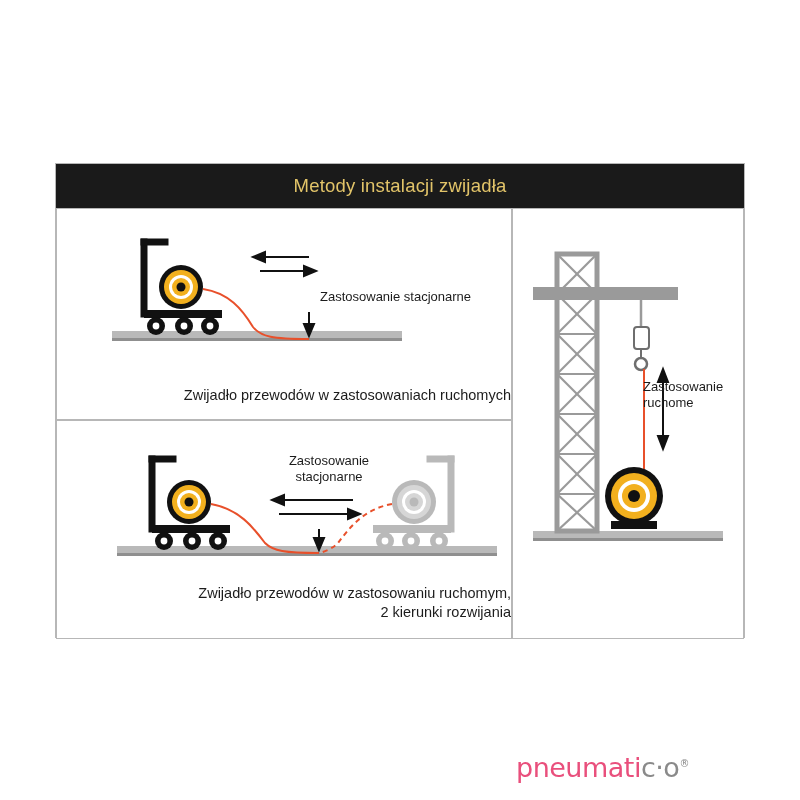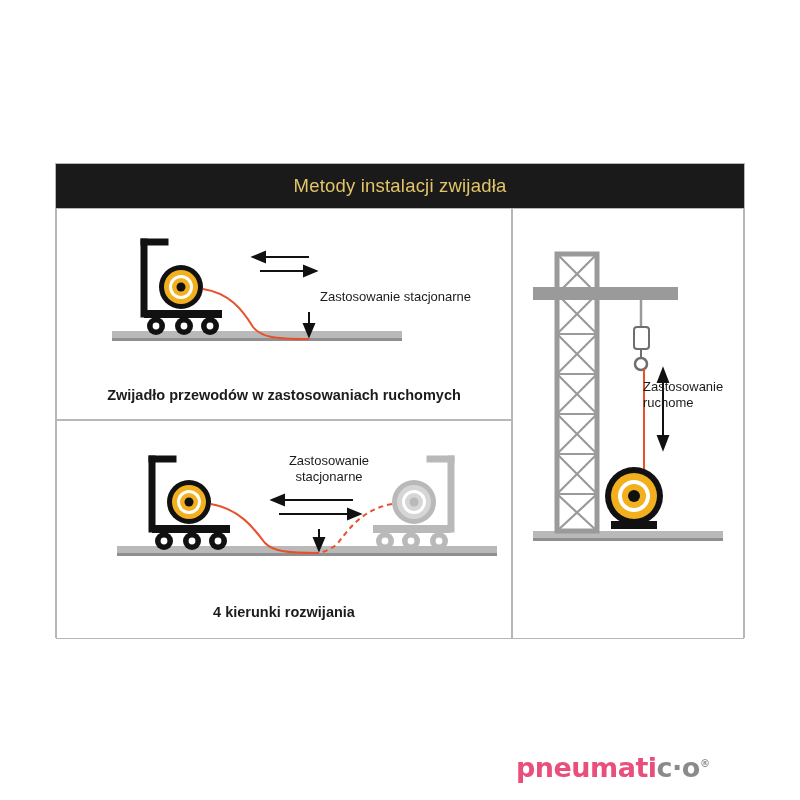--- a/index.html
+++ b/index.html
@@ -61,25 +61,24 @@
     overflow: hidden;
   }
   .panel-tl { left: 0; top: 0; width: 456px; height: 212px; }
   .panel-bl { left: 0; top: 212px; width: 456px; height: 219px; }
   .panel-r  { left: 456px; top: 0; width: 232px; height: 431px; }
 
   .caption {
     position: absolute;
     left: 0;
     width: 100%;
-    text-align: center;
+    text-align: right;
     font-size: 14.5px;
     color: #1c1c1c;
     line-height: 19px;
-    font-weight: bold;
   }
   .cap-tl { bottom: 14px; }
   .cap-bl { bottom: 16px; }
   .cap-r  { bottom: 18px; }
 
   .label {
     position: absolute;
     font-size: 13px;
     color: #1c1c1c;
     line-height: 16px;
@@ -89,21 +88,21 @@
   .lbl-bl  { left: 212px; top: 32px; text-align: center; width: 120px; }
   .lbl-r   { left: 130px; top: 170px; }
 
   svg { display: block; }
 
   .brand {
     position: absolute;
     left: 516px;
     top: 752px;
     font-size: 27px;
-    font-weight: bold;
+    font-weight: normal;
     letter-spacing: -0.5px;
     font-family: "DejaVu Sans", sans-serif;
     text-align: right;
   }
   .brand .p1 { color: #e94f7c; }
   .brand .p2 { color: #8a8a8a; }
   .brand .reg { font-size: 10px; color: #8a8a8a; vertical-align: super; }
 </style>
 </head>
 <body>
@@ -223,21 +222,22 @@
 
         <g stroke="#111111" stroke-width="2" fill="#111111">
           <line x1="262" y1="108" x2="262" y2="122"></line>
           <polygon points="262,129 257,117 267,117"></polygon>
         </g>
       </svg>
 
       <div class="label lbl-bl">Zastosowanie
 stacjonarne</div>
       <div class="caption cap-bl">
-        <div>4 kierunki rozwijania</div>
+        <div>Zwijadło przewodów w zastosowaniu ruchomym,</div>
+        <div>2 kierunki rozwijania</div>
       </div>
     </div>
 
     <div class="panel panel-r">
       <svg width="232" height="370" viewBox="0 0 232 370">
 
         <rect x="20" y="322" width="190" height="7" fill="#b9b9b9"></rect>
         <rect x="20" y="329" width="190" height="3" fill="#8f8f8f"></rect>
 
         <g stroke="#9a9a9a" fill="none">

